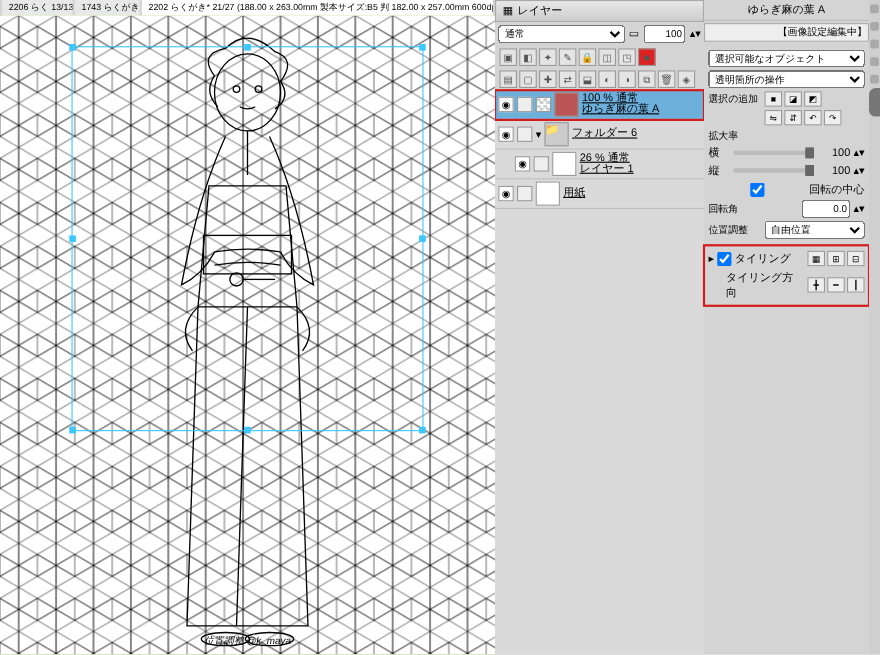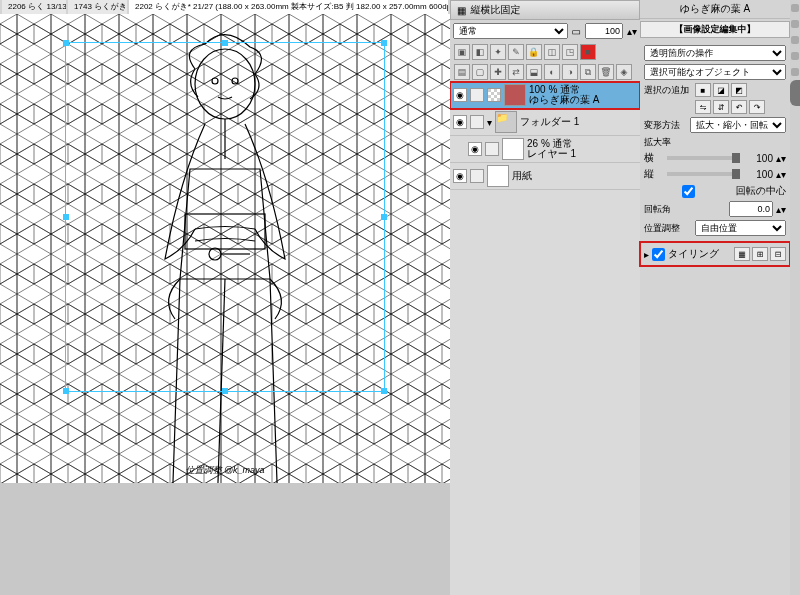--- a/index.html
+++ b/index.html
@@ -1,17 +1,17 @@
 <!DOCTYPE html>
 <html><head>
 <meta charset="utf-8">
 <style>
 * { margin:0; padding:0; box-sizing:border-box; font-family:"Hiragino Sans","Meiryo",sans-serif; font-size:10px; }
 body { background:#c8c8c8; width:800px; height:595px; overflow:hidden; display:flex; }
-.canvas-area { width:450px; height:483px; background:#84cc16; position:relative; }
+.canvas-area { width:450px; height:595px; background:#84cc16; position:relative; }
 .tabs { height:14px; background:#d4d4d4; display:flex; gap:2px; padding:0 2px; }
 .tab { background:#e8e8e8; padding:1px 6px; font-size:8px; white-space:nowrap; overflow:hidden; }
 .tab.active { background:#fff; }
 .view { position:absolute; top:14px; left:0; right:0; bottom:0; background:#fff; overflow:hidden; }
 .pattern { width:100%; height:100%; }
 .sel-box { position:absolute; border:1px solid #3bc7ff; pointer-events:none; }
 .sel-box .h { position:absolute; width:6px; height:6px; background:#3bc7ff; }
 .figure { position:absolute; left:50%; top:15px; transform:translateX(-50%); width:210px; height:560px; pointer-events:none; }
 .sig { position:absolute; bottom:6px; left:50%; transform:translateX(-50%); font-style:italic; font-size:9px; color:#000; }
 
@@ -21,27 +21,27 @@
 select.blend { flex:1; font-size:9px; padding:1px; }
 .op-field { width:38px; font-size:9px; text-align:right; padding:1px; }
 .iconbar { display:flex; flex-wrap:wrap; gap:2px; padding:2px 4px; }
 .ibtn { width:16px; height:16px; background:#e4e4e4; border:1px solid #999; display:flex; align-items:center; justify-content:center; font-size:9px; color:#555; }
 .layer-list { flex:1; background:#dadada; }
 .layer { display:flex; align-items:center; gap:3px; padding:2px 3px; border-bottom:1px solid #c0c0c0; }
 .layer.sel { background:#6db0dc; color:#000; }
 .layer .eye { width:14px; height:14px; border:1px solid #999; background:#fff; font-size:9px; text-align:center; line-height:12px; }
 .layer .sq { width:14px; height:14px; border:1px solid #999; background:#eee; }
 .layer .thumb { width:22px; height:22px; border:1px solid #999; background:#fff; }
-.layer .txt { display:flex; flex-direction:column; font-size:8px; line-height:10px; }
+.layer .txt { display:flex; flex-direction:column; font-size:8px; line-height:10px;text-decoration:underline; }
 .hl-red { outline:2px solid #d41c1c; outline-offset:-1px; }
 
 .right { width:150px; background:#d4d4d4; display:flex; flex-direction:column; }
 .prop-head { background:linear-gradient(#e8e8e8,#ccc); padding:2px 4px; border:1px solid #aaa; display:flex; align-items:center; justify-content:space-between; }
 .sect { padding:2px 4px; border-bottom:1px solid #bbb; }
-.sect-label { text-align:center; padding:1px; border:1px solid #aaa; background:#eee; margin:2px 0; font-size:9px;font-weight:bold; }
+.sect-label { text-align:right; padding:1px; border:1px solid #aaa; background:#eee; margin:2px 0; font-size:9px; }
 .row { display:flex; align-items:center; gap:3px; margin:3px 0; font-size:9px; }
 .row label { width:48px; font-size:9px; }
 .row select,.row input { flex:1; font-size:9px; padding:1px; }
 .mini-btns { display:flex; gap:2px; }
 .mini-btn { width:16px; height:14px; border:1px solid #999; background:#eee; font-size:8px; display:flex; align-items:center; justify-content:center; }
 .slider { display:flex; align-items:center; gap:3px; margin:2px 0; font-size:9px; }
 .slider label { width:20px; }
 .slider .track { flex:1; height:4px; background:#bbb; position:relative; }
 .slider .thumb { position:absolute; right:0; top:-3px; width:8px; height:10px; background:#666; }
 .slider .val { width:30px; text-align:right; }
@@ -111,21 +111,21 @@
       <div class="h" style="top:50%;left:-3px;margin-top:-3px"></div>
       <div class="h" style="top:50%;right:-3px;margin-top:-3px"></div>
     </div>
     <div class="sig">位置調整 @k_maya</div>
   </div>
 </div>
 
 <div class="mid">
   <div class="panel-title">
     <span>▦</span>
-    <span>縦横比固定</span>
+    <span>レイヤー</span>
   </div>
   <div class="blend-row">
     <select class="blend"><option>通常</option></select>
     <span>▭</span>
     <input class="op-field" value="100" style="">
     <span>▴▾</span>
   </div>
   <div class="iconbar">
     <div class="ibtn">▣</div>
     <div class="ibtn">◧</div>
@@ -159,21 +159,21 @@
         <span>100 % 通常</span>
         <span>ゆらぎ麻の葉 A</span>
       </div>
     </div>
     <div class="layer">
       <div class="eye">◉</div>
       <div class="sq"></div>
       <span>▾</span>
       <div class="thumb" style="background:#ccc">📁</div>
       <div class="txt">
-          <span>フォルダー 1</span>
+          <span>フォルダー 6</span>
         </div>
     </div>
     <div class="layer" style="padding-left:18px">
       <div class="eye">◉</div>
       <div class="sq"></div>
       <div class="thumb"></div>
       <div class="txt">
         <span>26 % 通常</span>
         <span>レイヤー 1</span>
       </div>
@@ -188,45 +188,41 @@
     </div>
   </div>
 </div>
 
 <div class="right">
   <div class="sect" style="text-align:center">ゆらぎ麻の葉 A</div>
   <div class="sect-label">【画像設定編集中】</div>
 
   <div class="sect">
     <div class="row">
+        <select><option>選択可能なオブジェクト</option></select>
+      </div>
+    <div class="row">
         <select><option>透明箇所の操作</option></select>
-      </div>
-    <div class="row">
-        <select><option>選択可能なオブジェクト</option></select>
       </div>
     <div class="row">
       <label>選択の追加</label>
       <div class="mini-btns">
         <div class="mini-btn">■</div>
         <div class="mini-btn">◪</div>
         <div class="mini-btn">◩</div>
       </div>
     </div>
     <div class="row">
       <label></label>
       <div class="mini-btns">
         <div class="mini-btn">⇋</div>
         <div class="mini-btn">⇵</div>
         <div class="mini-btn">↶</div>
         <div class="mini-btn">↷</div>
       </div>
-    </div>
-    <div class="row">
-      <label>変形方法</label>
-      <select><option>拡大・縮小・回転</option></select>
     </div>
     <div style="font-size:9px;margin-top:3px">拡大率</div>
     <div class="slider">
       <label>横</label>
       <div class="track">
           <div class="thumb"></div>
         </div>
       <span class="val">100</span>
         <span>▴▾</span>
     </div>
@@ -259,20 +255,29 @@
       <span>▸</span>
       <input type="checkbox" checked="" style="">
       <span>タイリング</span>
       <div class="flex-right"></div>
       <div class="mini-btns">
         <div class="mini-btn">▦</div>
         <div class="mini-btn">⊞</div>
         <div class="mini-btn">⊟</div>
       </div>
     </div>
+    <div class="row" style="padding-left:16px">
+      <span>タイリング方向</span>
+      <div class="flex-right"></div>
+      <div class="mini-btns">
+        <div class="mini-btn">╋</div>
+        <div class="mini-btn">━</div>
+        <div class="mini-btn">┃</div>
+      </div>
+    </div>
   </div>
 </div>
 
 <div class="dock">
   <div></div>
   <div></div>
   <div></div>
   <div></div>
   <div></div>
   <div></div>

